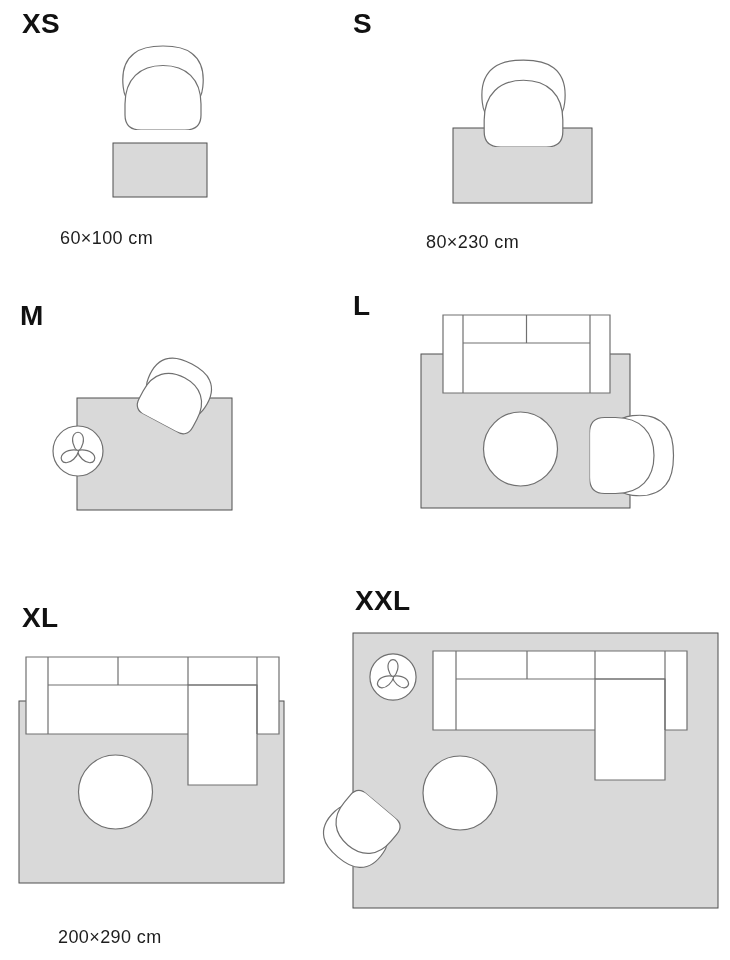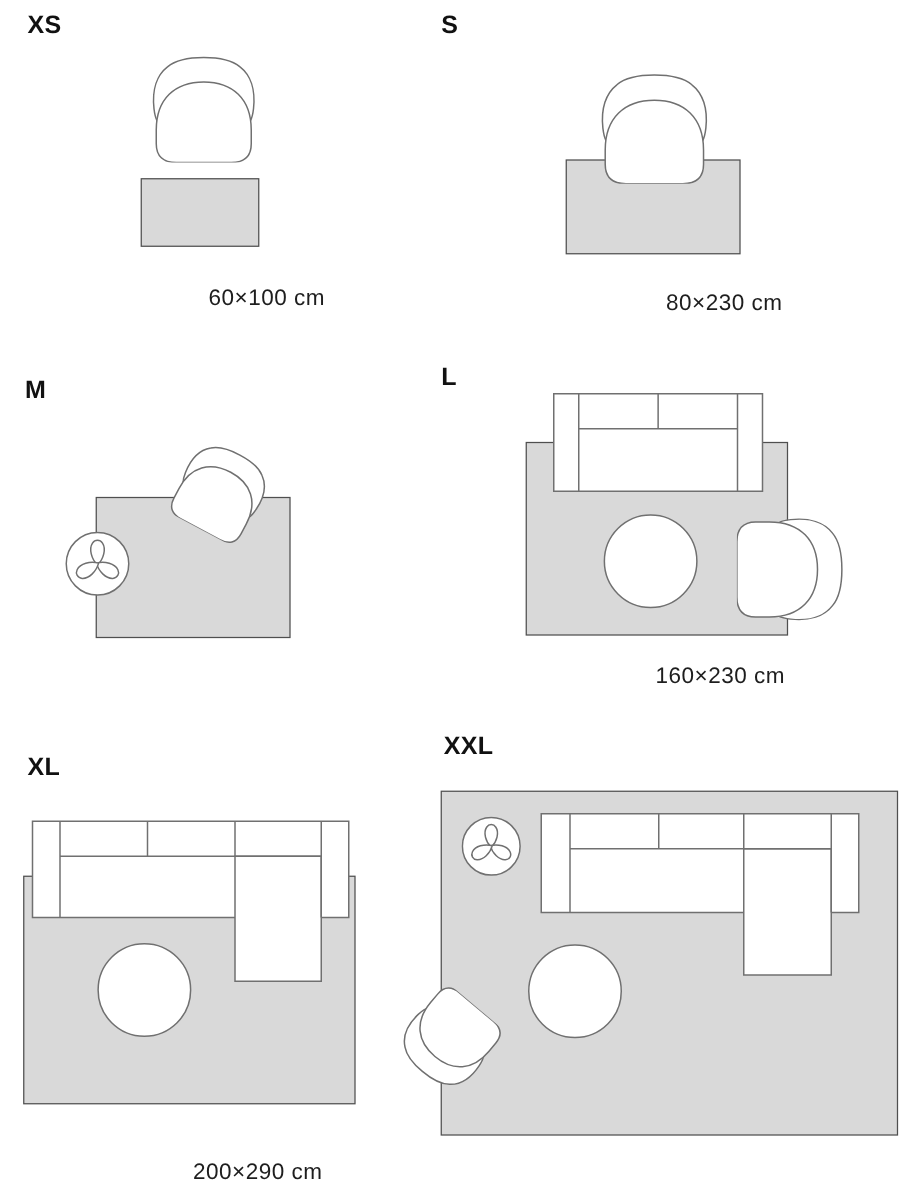--- a/index.html
+++ b/index.html
@@ -6,25 +6,25 @@
   .canvas{
     position:relative;width:730px;height:960px;overflow:hidden;
     background:var(--bg,#fff);
     font-family:"Liberation Sans","DejaVu Sans",sans-serif;
   }
   #scene{position:absolute;left:0;top:0;}
   .rug{fill:var(--rug-fill,#d9d9d9);stroke:var(--rug-stroke,#4f4f4f);stroke-width:1;}
   .furn{fill:var(--furn-fill,#fff);stroke:var(--furn-stroke,#707070);stroke-width:1.2;vector-effect:non-scaling-stroke;}
   .fline{fill:none;stroke:var(--furn-stroke,#707070);stroke-width:1.2;vector-effect:non-scaling-stroke;}
   .size-label{
-    position:absolute;margin:0;font-size:20px;font-weight:bold;line-height:1;
+    position:absolute;margin:0;font-size:28px;font-weight:bold;line-height:1;
     letter-spacing:.3px;color:var(--label-text,#111);text-align:center;
   }
   .size-caption{
-    position:absolute;width:200px;text-align:right;font-size:18px;line-height:1.1;
+    position:absolute;width:200px;text-align:left;font-size:18px;line-height:1.1;
     letter-spacing:.4px;color:var(--caption-text,#1e1e1e);
   }
 </style>
 </head>
 <body>
 
 <div class="canvas">
 
   <svg id="scene" width="730" height="960" viewBox="0 0 730 960">
     <defs>
@@ -108,16 +108,15 @@
 
   <h2 class="size-label" style="left:22px;top:10px">XS</h2>
   <h2 class="size-label" style="left:353px;top:10px">S</h2>
   <h2 class="size-label" style="left:20px;top:302px">M</h2>
   <h2 class="size-label" style="left:353px;top:292px">L</h2>
   <h2 class="size-label" style="left:22px;top:604px">XL</h2>
   <h2 class="size-label" style="left:355px;top:587px">XXL</h2>
 
   <div class="size-caption" style="left:60px;top:229px">60×100 cm</div>
   <div class="size-caption" style="left:426px;top:233px">80×230 cm</div>
-  <div class="size-caption" style="left:428px;top:531px">160×230 cm</div>
   <div class="size-caption" style="left:58px;top:928px">200×290 cm</div>
 
 </div>
 
 </body></html>

